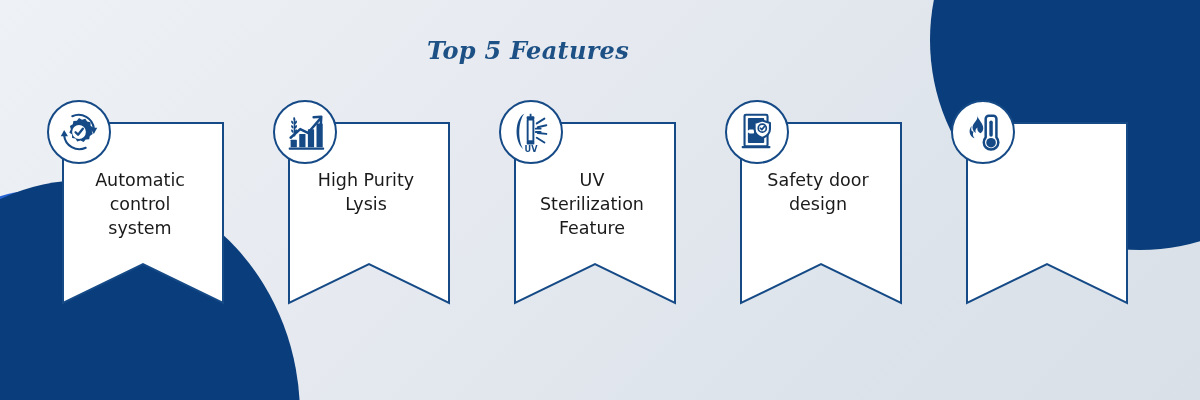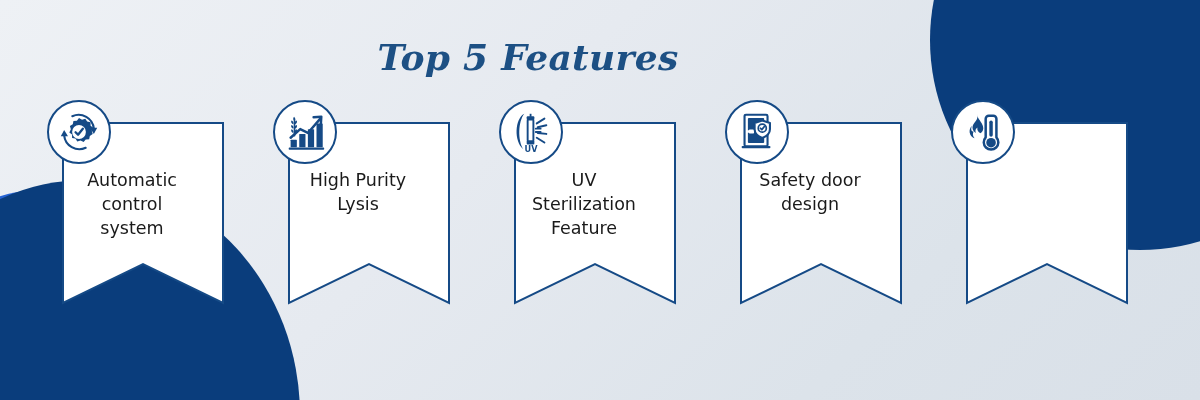--- a/index.html
+++ b/index.html
@@ -54,21 +54,21 @@
   
   .title {
     position: absolute;
     top: 36px;
     left: 0;
     width: 1056px;
     text-align: center;
     font-family: "DejaVu Serif", "Liberation Serif", serif;
     font-style: italic;
     font-weight: bold;
-    font-size: 36px;
+    font-size: 24px;
     color: #1d5084;
     letter-spacing: 0.3px;
     z-index: 5;
   }
 
   
   .cards {
     position: absolute;
     top: 100px;
     left: 0;
@@ -89,21 +89,21 @@
     position: absolute;
     left: 9px;
     top: 22px;
     width: 162px;
     height: 182px;
     overflow: visible;
   }
 
   .card-label {
     position: absolute;
-    left: 8px;
+    left: 16px;
     top: 68px;
     width: 142px;
     text-align: center;
     font-size: 17.5px;
     line-height: 1.38;
     color: #1a1a1a;
     white-space: pre-line;
   }
 
   

